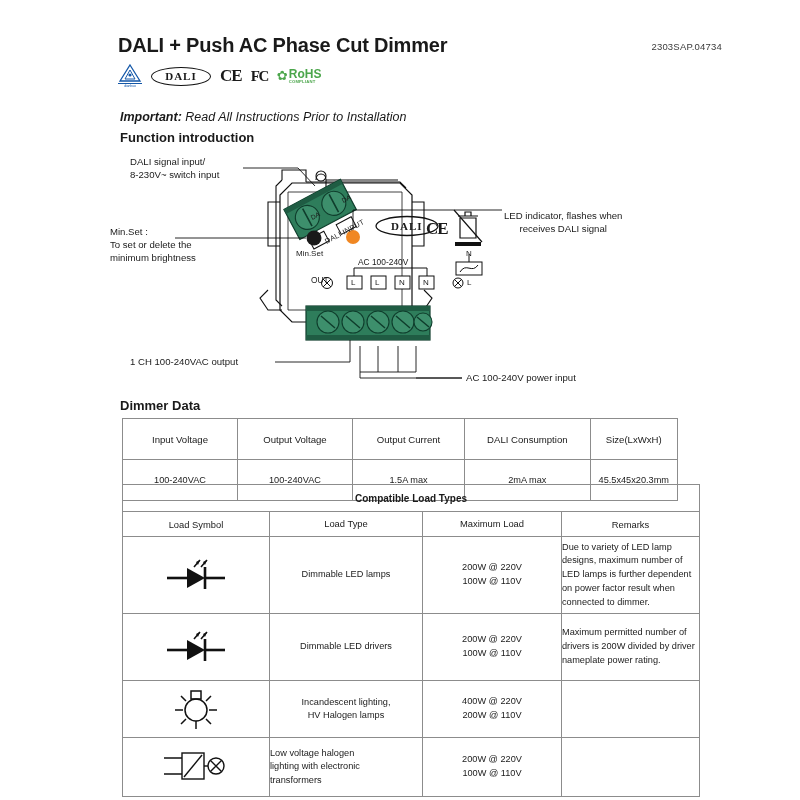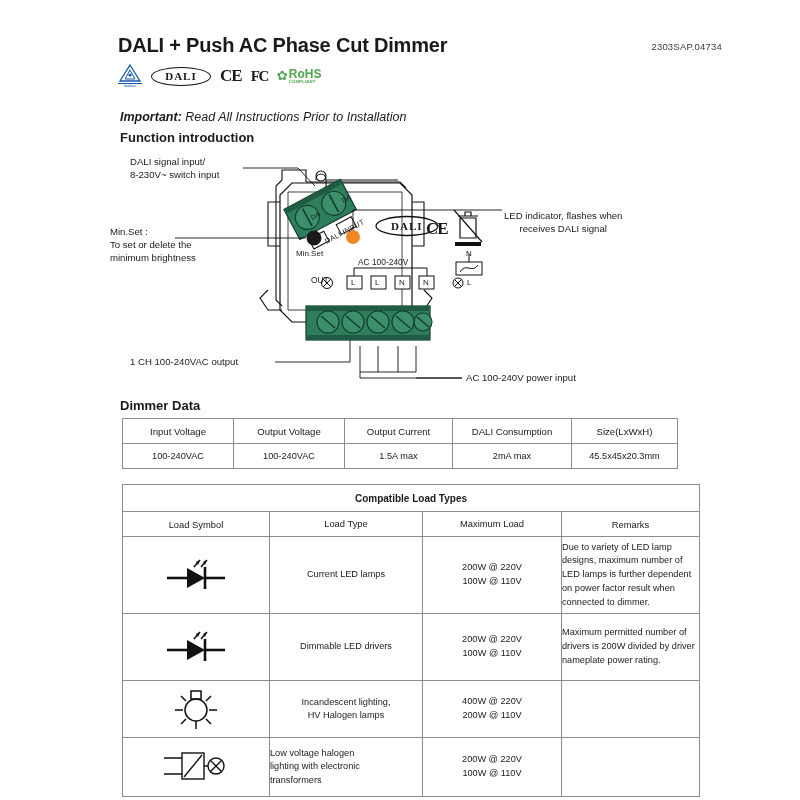--- a/index.html
+++ b/index.html
@@ -50,21 +50,21 @@
   .anno.center{text-align:center;}
 
   
   .section-title{position:absolute;left:120px;top:398px;font-size:13px;font-weight:bold;}
   table{border-collapse:collapse;}
   .pd-table{
     position:absolute;left:122px;top:418px;width:556px;
     font-size:9.2px;
   }
   .pd-table td{
-    border:1px solid #8c8c8c;text-align:center;padding:0;height:24px;
+    border:1px solid #8c8c8c;text-align:center;padding:8px;height:24px;
     color:#1a1a1a;
   }
   .pd-table td.h{font-size:9.6px;}
 
   
   .cl-table{
     position:absolute;left:122px;top:484px;width:578px;font-size:9.2px;
   }
   .cl-table td{border:1px solid #8c8c8c;padding:0;color:#1a1a1a;vertical-align:middle;}
   .cl-title{height:26px;text-align:center;font-weight:bold;font-size:10px;}
@@ -291,21 +291,21 @@
         <svg width="66" height="34" viewBox="0 0 66 34">
           <path d="M4 21 L24 21" stroke="#111" stroke-width="2.6"></path>
           <polygon points="24,11 24,31 42,21" fill="#111"></polygon>
           <path d="M42 10 L42 32" stroke="#111" stroke-width="2.6"></path>
           <path d="M42 21 L62 21" stroke="#111" stroke-width="2.6"></path>
           <path d="M31 10 L37 3 M38 10 L44 3" stroke="#111" stroke-width="1.6"></path>
           <polygon points="37,3 33,5 35,8" fill="#111"></polygon>
           <polygon points="44,3 40,5 42,8" fill="#111"></polygon>
         </svg>
       </td>
-      <td class="c-type">Current LED lamps</td>
+      <td class="c-type">Dimmable LED lamps</td>
       <td class="c-load">
         <div>200W @ 220V</div>
         <div>100W @ 110V</div>
       </td>
       <td class="c-rem">Due to variety of LED lamp designs, maximum number of LED lamps is further dependent on power factor result when connected to dimmer.</td>
     </tr>
 
     <tr>
       <td class="c-sym" style="height:66px">
         <svg width="66" height="34" viewBox="0 0 66 34">

